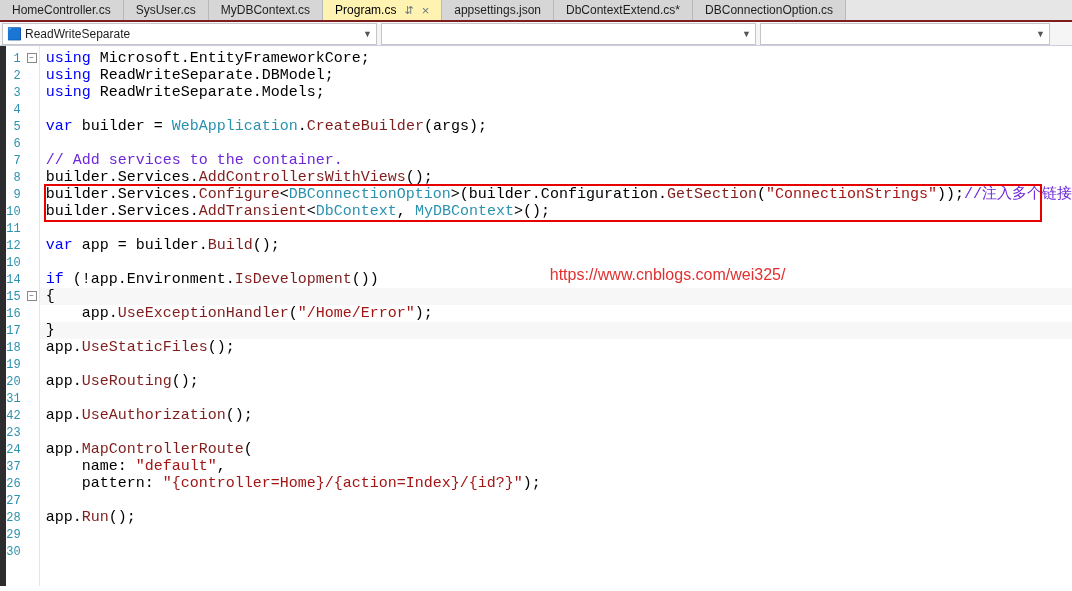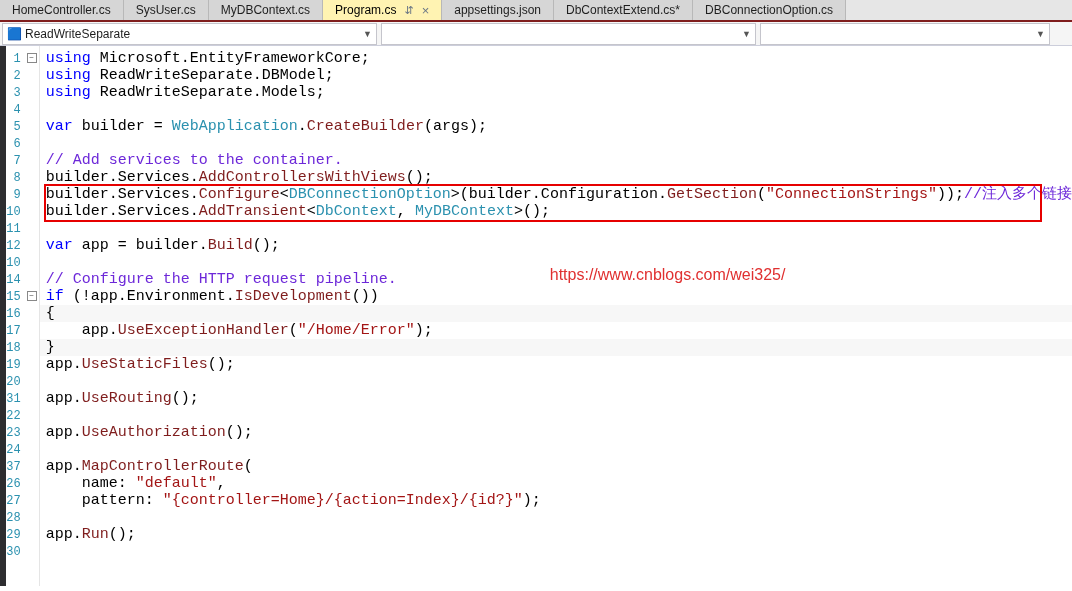--- a/index.html
+++ b/index.html
@@ -95,21 +95,21 @@
       <div class="gutter-row">12</div>
       <div class="gutter-row">10</div>
       <div class="gutter-row">14</div>
       <div class="gutter-row">15</div>
       <div class="gutter-row">16</div>
       <div class="gutter-row">17</div>
       <div class="gutter-row">18</div>
       <div class="gutter-row">19</div>
       <div class="gutter-row">20</div>
       <div class="gutter-row">31</div>
-      <div class="gutter-row">22</div>
+      <div class="gutter-row">42</div>
       <div class="gutter-row">23</div>
       <div class="gutter-row">24</div>
       <div class="gutter-row">37</div>
       <div class="gutter-row">26</div>
       <div class="gutter-row">27</div>
       <div class="gutter-row">28</div>
       <div class="gutter-row">29</div>
       <div class="gutter-row">30</div>
       <div class="fold-col" id="fold-col">
         <div class="fold" style="top: 7px;">−</div>
@@ -125,21 +125,20 @@
       <div class="line"></div>
       <div class="line"><span class="kw">var</span> builder = <span class="type">WebApplication</span>.<span class="method">CreateBuilder</span>(args);</div>
       <div class="line"></div>
       <div class="line"><span class="comment">// Add services to the container.</span></div>
       <div class="line">builder.Services.<span class="method">AddControllersWithViews</span>();</div>
       <div class="line">builder.Services.<span class="method">Configure</span>&lt;<span class="type">DBConnectionOption</span>&gt;(builder.Configuration.<span class="method">GetSection</span>(<span class="str">"ConnectionStrings"</span>));<span class="comment">//注入多个链接</span></div>
       <div class="line">builder.Services.<span class="method">AddTransient</span>&lt;<span class="type">DbContext</span>, <span class="type">MyDBContext</span>&gt;();</div>
       <div class="line"></div>
       <div class="line"><span class="kw">var</span> app = builder.<span class="method">Build</span>();</div>
       <div class="line"></div>
-      <div class="line"><span class="comment">// Configure the HTTP request pipeline.</span></div>
       <div class="line"><span class="kw">if</span> (!app.Environment.<span class="method">IsDevelopment</span>())</div>
       <div class="line dim-line">{</div>
       <div class="line">    app.<span class="method">UseExceptionHandler</span>(<span class="str">"/Home/Error"</span>);</div>
       <div class="line dim-line">}</div>
       <div class="line">app.<span class="method">UseStaticFiles</span>();</div>
       <div class="line"></div>
       <div class="line">app.<span class="method">UseRouting</span>();</div>
       <div class="line"></div>
       <div class="line">app.<span class="method">UseAuthorization</span>();</div>
       <div class="line"></div>

